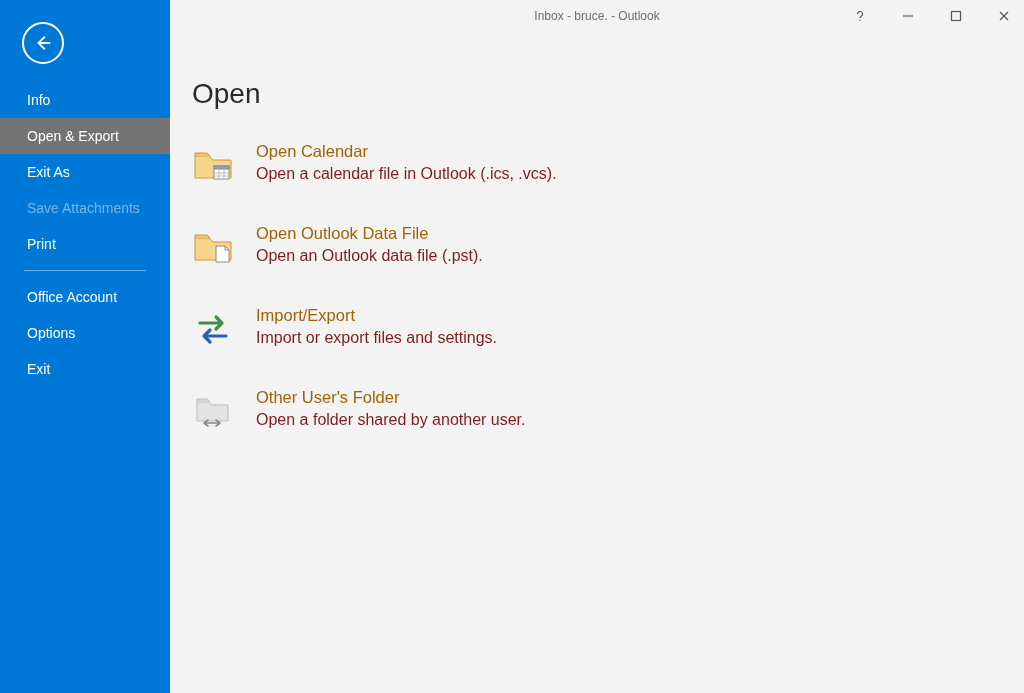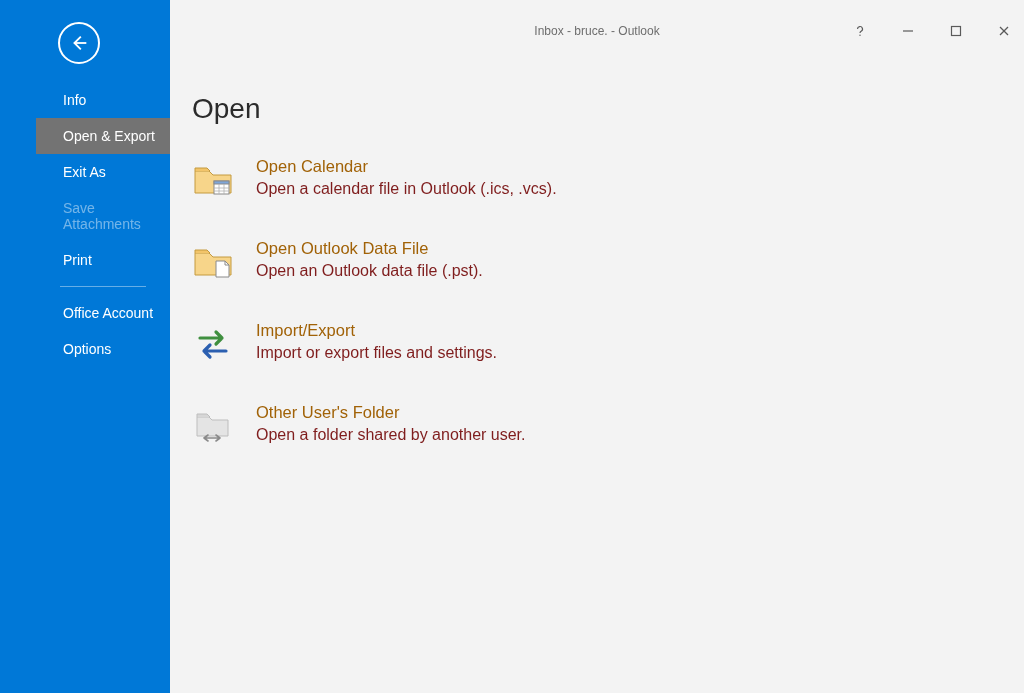--- a/index.html
+++ b/index.html
@@ -16,21 +16,20 @@
   
   .sidebar {
     width: 170px;
     flex: 0 0 170px;
     height: 100%;
     background: #0078d7;
     color: #fff;
     display: flex;
     flex-direction: column;
     padding-top: 22px;
-    padding-left: 36px;
   }
   .back-btn {
     width: 42px;
     height: 42px;
     border: 2px solid #fff;
     border-radius: 50%;
     margin: 0 0 18px 22px;
     display: flex;
     align-items: center;
     justify-content: center;
@@ -59,21 +58,20 @@
     flex-direction: column;
     background: #f3f3f3;
     position: relative;
   }
 
   .titlebar {
     height: 32px;
     display: flex;
     align-items: center;
     position: relative;
-    margin-top: 15px;
   }
   .titlebar-title {
     position: absolute;
     left: 0; right: 0;
     text-align: center;
     font-size: 12px;
     color: #6e6e6e;
     pointer-events: none;
   }
   .win-controls {
@@ -139,20 +137,21 @@
     <div class="nav-item">Info</div>
     <div class="nav-item selected">Open &amp; Export</div>
     <div class="nav-item">Exit As</div>
     <div class="nav-item disabled">Save Attachments</div>
     <div class="nav-item">Print</div>
 
     <div class="nav-sep"></div>
 
     <div class="nav-item">Office Account</div>
     <div class="nav-item">Options</div>
+    <div class="nav-item">Exit</div>
   </div>
 
   <div class="main">
 
     <div class="titlebar">
       <div class="titlebar-title">Inbox - bruce.                           - Outlook</div>
       <div class="win-controls">
         <div class="win-ctrl">
           <svg viewBox="0 0 12 12">
             <path d="M3.5 4a2.5 2.5 0 1 1 3.7 2.2C6.5 6.7 6 7 6 8" fill="none"></path>

